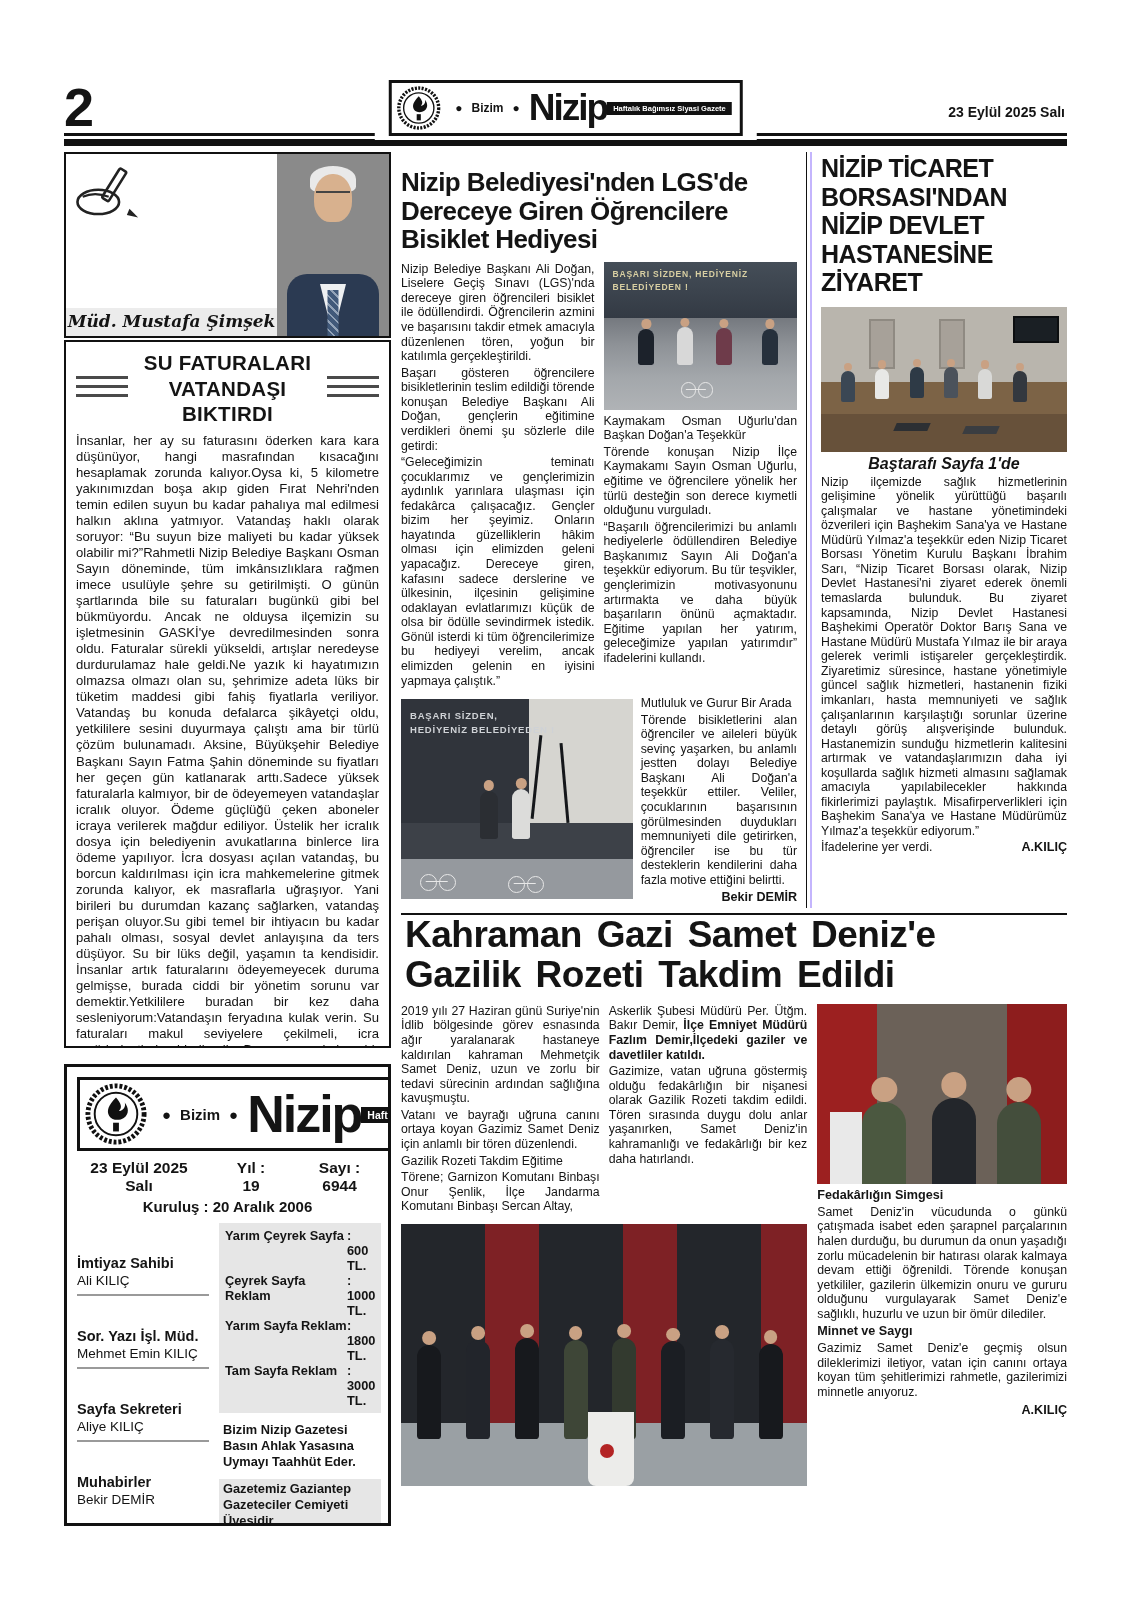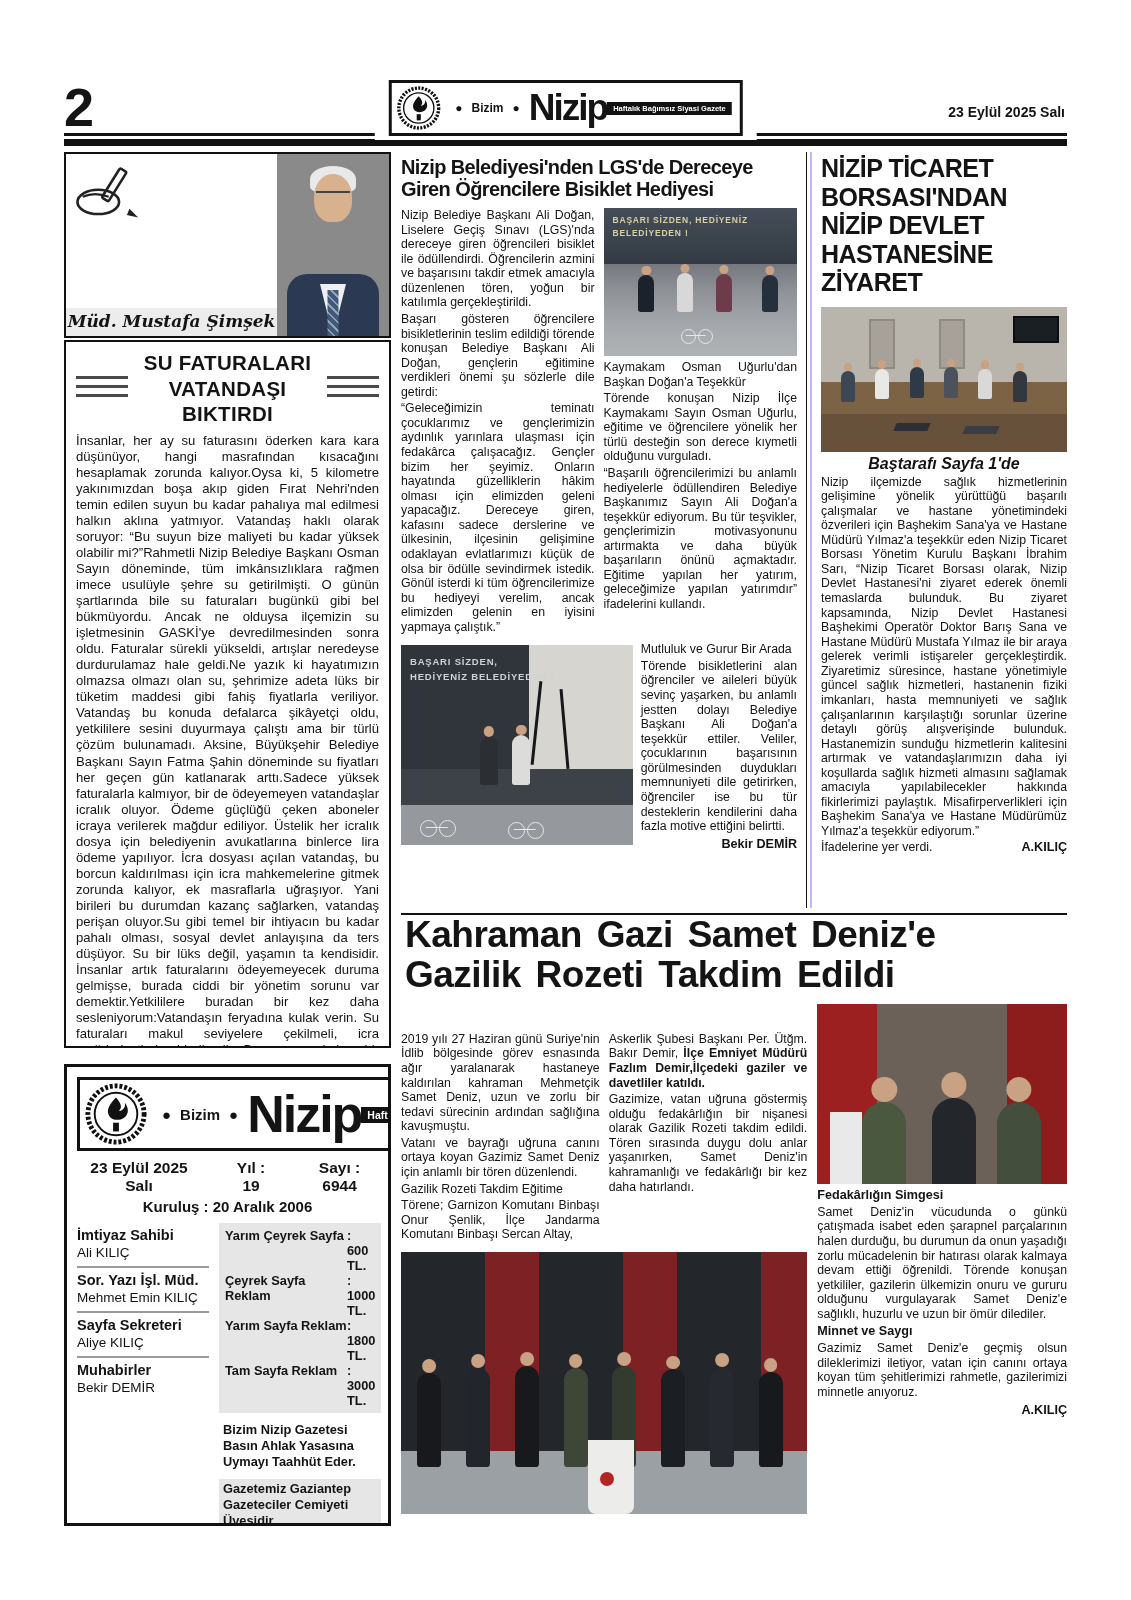--- a/index.html
+++ b/index.html
@@ -64,52 +64,52 @@
 
   
   .masthead { border-width:3px; height:462px; padding:10px 10px 6px; overflow:hidden; }
   .m-logo-row { text-align:center; margin-bottom:8px; }
   .m-dateline { text-align:center; font-weight:bold; font-size:15.5px; display:flex; justify-content:center; gap:26px; }
   .m-found { text-align:center; font-weight:bold; font-size:15px; margin:3px 0 8px; }
   .m-body { display:flex; gap:10px; }
   .m-staff { width:132px; flex:none; }
   .staff-item { padding:4px 0 6px; border-bottom:2.5px solid #9a9a9a; }
   .staff-item:last-child { border-bottom:none; }
-  .staff-role { font-weight:bold; font-size:14.5px; }
+  .staff-role { font-weight:bold; font-size:14.5px;margin-top:28px; }
   .staff-name { font-size:13.5px; margin-top:2px; }
   .m-right { flex:1; }
   .m-prices { background:#e6e6e6; padding:5px 6px; font-size:12.8px; font-weight:bold; }
   .price-row { display:flex; }
   .price-label { width:122px; flex:none; }
   .m-note { font-weight:bold; font-size:12.8px; line-height:1.25; margin-top:7px; padding:2px 4px; }
   .m-note.shaded { background:#e6e6e6; }
 
   
   .top-row { display:flex; height:756px; overflow:hidden; }
   .mid-article { width:406px; flex:none; padding-right:9px; border-right:1px solid #111; }
-  .mid-headline { font-size:20px; font-weight:bold; line-height:1.1; letter-spacing:-.6px; margin:4px 0 8px; }
+  .mid-headline { font-size:26px; font-weight:bold; line-height:1.1; letter-spacing:-.6px; margin:16px 0 8px; }
   .mid-cols { display:flex; gap:9px; }
   .mcol { flex:1; min-width:0; }
   .body-txt { font-size:12.3px; line-height:1.185; text-align:justify; }
   .body-txt p { margin-bottom:2px; }
   .mid-lower { margin-top:6px; overflow:hidden; }
   .mid-lower .photo-stage2 { float:left; width:58.5%; height:200px; margin:3px 8px 2px 0; }
   .byline { text-align:right; font-weight:bold; font-size:12.6px; margin-top:3px; }
 
   .borsa { flex:1; min-width:0; border-left:2px solid #c4b5fd; padding-left:9px; margin-left:3px; }
   .borsa-headline { font-size:25px; font-weight:bold; line-height:1.14; letter-spacing:-.5px; margin:2px 0 10px; }
   .photo-caption { font-weight:bold; font-style:italic; font-size:16px; margin:3px 0 2px;text-align:center; }
   .byline-row { display:flex; justify-content:space-between; font-size:12.3px; margin-top:1px; }
   .byline-row b { font-size:12.6px; }
 
   
   .gazi { border-top:2px solid #111; margin-top:5px; }
   .gazi-headline { font-size:37px; font-weight:bold; line-height:1.08; letter-spacing:-.5px; word-spacing:5px; margin:0 0 9px 4px; }
   .gazi-content { display:flex; gap:10px; }
-  .gazi-left { width:61%; flex:none;margin-top:28px; }
+  .gazi-left { width:61%; flex:none; }
   .gazi-cols { display:flex; gap:9px; margin-bottom:8px; }
   .gcol { flex:1; min-width:0; }
   .gazi-right { flex:1; min-width:0; }
   .subhead-bold { font-weight:bold; font-size:12.6px; margin:3px 0 1px; }
 
   
   .photo { position:relative; overflow:hidden; background:#8a8a8a; }
   .photo-stage1 { width:100%; height:148px; margin-bottom:4px;
     background:linear-gradient(180deg,#454e58 0%,#333a44 38%,#75797f 38%,#8e9297 56%,#a3a7ab 78%,#b0b3b6 100%); }
   .photo-stage2 { background:
@@ -358,21 +358,21 @@
         <div class="gazi-content">
           <div class="gazi-left">
             <div class="gazi-cols">
               <div class="gcol body-txt">
                 <p>2019 yılı 27 Haziran günü Suriye'nin İdlib bölgesinde görev esnasında ağır yaralanarak hastaneye kaldırılan kahraman Mehmetçik Samet Deniz, uzun ve zorlu bir tedavi sürecinin ardından sağlığına kavuşmuştu.</p>
                 <p>Vatanı ve bayrağı uğruna canını ortaya koyan Gazimiz Samet Deniz için anlamlı bir tören düzenlendi.</p>
                 <p>Gazilik Rozeti Takdim Eğitime</p>
                 <p>Törene; Garnizon Komutanı Binbaşı Onur Şenlik, İlçe Jandarma Komutanı Binbaşı Sercan Altay,</p>
               </div>
               <div class="gcol body-txt">
-                <p><span>Askerlik Şubesi Başkanı Per. Ütğm. Bakır Demir, </span><b>İlçe Emniyet Müdürü Fazlım Demir,İlçedeki gaziler ve davetliler katıldı.</b></p>
+                <p><span>Askerlik Şubesi Müdürü Per. Ütğm. Bakır Demir, </span><b>İlçe Emniyet Müdürü Fazlım Demir,İlçedeki gaziler ve davetliler katıldı.</b></p>
                 <p>Gazimize, vatan uğruna göstermiş olduğu fedakârlığın bir nişanesi olarak Gazilik Rozeti takdim edildi. Tören sırasında duygu dolu anlar yaşanırken, Samet Deniz'in kahramanlığı ve fedakârlığı bir kez daha hatırlandı.</p>
               </div>
             </div>
             <div class="photo photo-group">
               <span class="fig" style="font-size:12px;left:4%;bottom:18%;height:7.8em;background:#17191d"></span>
               <span class="fig" style="font-size:12px;left:16%;bottom:18%;height:8.2em;background:#22252b"></span>
               <span class="fig" style="font-size:12px;left:28%;bottom:18%;height:8.4em;background:#17191d"></span>
               <span class="fig" style="font-size:12px;left:40%;bottom:18%;height:8.2em;background:#3e4637"></span>
               <span class="fig" style="font-size:12px;left:52%;bottom:18%;height:8.4em;background:#333a2f"></span>
               <span class="fig" style="font-size:12px;left:64%;bottom:18%;height:8.1em;background:#1b1e23"></span>

